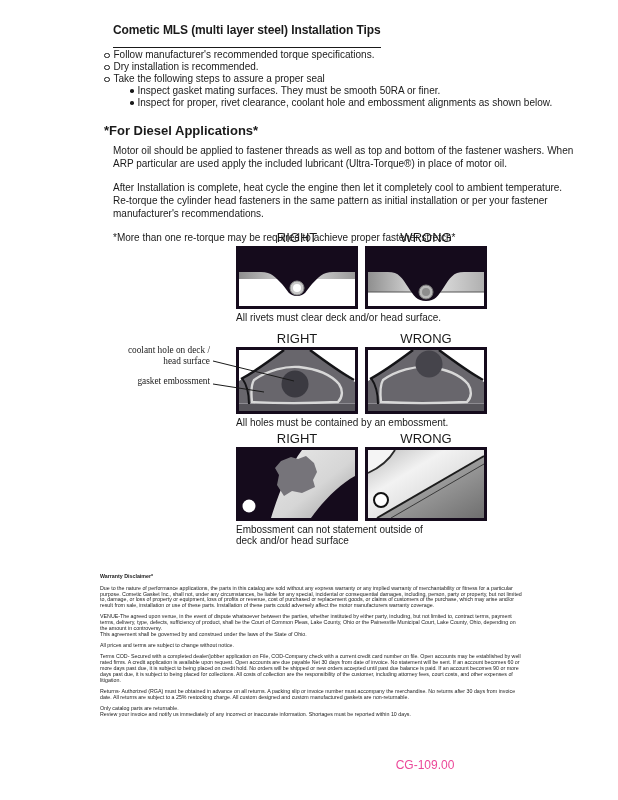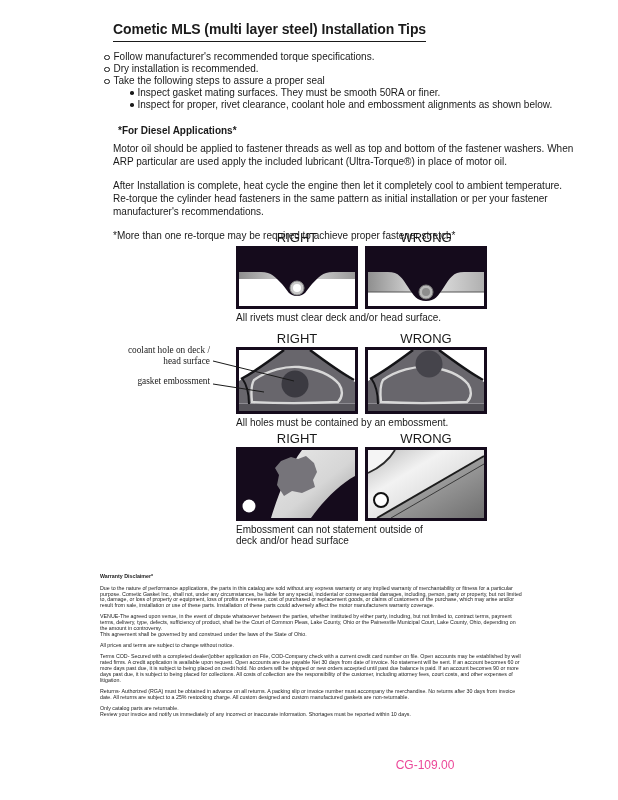--- a/index.html
+++ b/index.html
@@ -4,29 +4,29 @@
 <style>
   html,body{margin:0;padding:0;background:#888;}
   .page{
     width:618px;height:800px;background:#ffffff;position:relative;
     font-family:"Liberation Sans",sans-serif;color:#1a1a1a;overflow:hidden;
     margin:0 auto;
   }
   
   .content{position:absolute;left:104px;top:20px;width:486px;}
   .title{
-    display:inline-block;font-size:14px;font-weight:bold;letter-spacing:-0.1px;
-    border-bottom:1.5px solid #1a1a1a;padding-bottom:4px;margin:0 0 9px 9px;
+    display:inline-block;font-size:12px;font-weight:bold;letter-spacing:-0.1px;
+    border-bottom:1.5px solid #1a1a1a;padding-bottom:10px;margin:0 0 1px 9px;
   }
   .tip{display:flex;font-size:10px;line-height:12px;}
   .tip .mk{flex:0 0 auto;}
   .mk-o{width:3.5px;height:3.5px;border:1px solid #1a1a1a;border-radius:50%;margin:3.5px 4px 0 0;}
   .mk-f{width:3.5px;height:3.5px;background:#1a1a1a;border-radius:50%;margin:4px 4px 0 0;}
   .tip.sub{margin-left:26px;}
-  .diesel-h{font-size:10px;font-weight:bold;margin:14px 0 6px 14px;}
+  .diesel-h{font-size:13px;font-weight:bold;margin:14px 0 6px 0;}
   .bodyp{font-size:10px;line-height:13px;margin:0 9px 11px 9px;width:465px;}
   
   .diagrams{position:absolute;left:236px;top:231px;width:252px;}
   .dlabels{display:flex;font-size:13px;line-height:13px;margin-bottom:2px;}
   .dlabels .dl{width:122px;text-align:center;}
   .dlabels .dl + .dl{margin-left:7px;}
   .dpanels{display:flex;}
   .dpanels svg{display:block;}
   .dpanels svg + svg{margin-left:7px;}
   .dcap{font-size:10px;line-height:11px;margin:3px 0 9px 0;}

